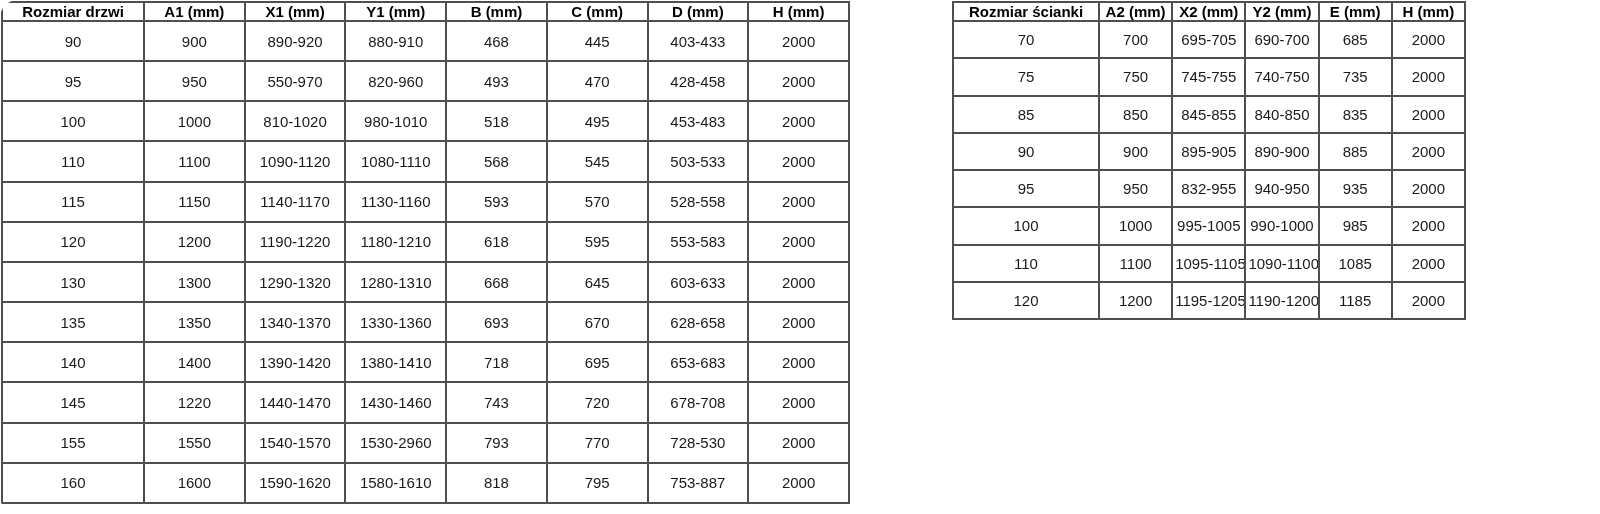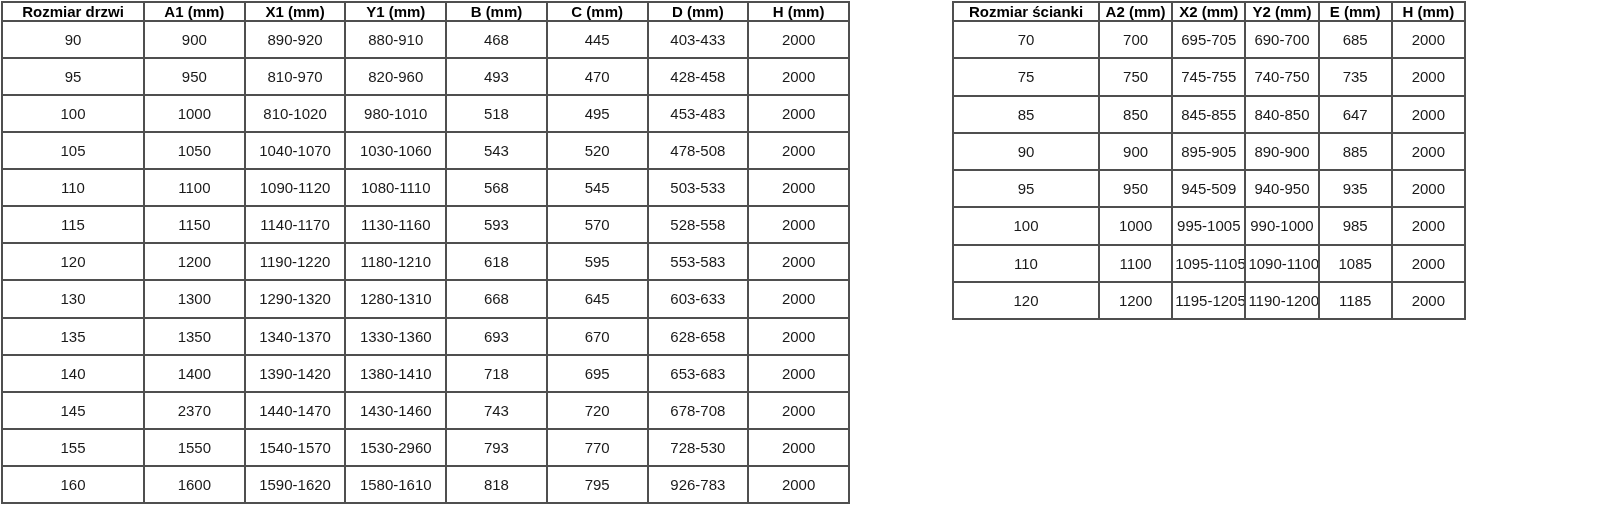--- a/index.html
+++ b/index.html
@@ -7,20 +7,21 @@
     padding: 0;
     background: #ffffff;
     font-family: "Liberation Sans", sans-serif;
   }
   .canvas {
     position: relative;
     width: 1600px;
     height: 514px;
     background: #ffffff;
     overflow: hidden;
+    border-radius: 18px;
   }
   table.spec-table {
     position: absolute;
     border-collapse: collapse;
     table-layout: fixed;
     background: #ffffff;
   }
   table.spec-table th,
   table.spec-table td {
     border: 2px solid #4f4f4f;
@@ -75,48 +76,38 @@
           <td>890-920</td>
           <td>880-910</td>
           <td>468</td>
           <td>445</td>
           <td>403-433</td>
           <td>2000</td>
         </tr>
         <tr>
           <td>95</td>
           <td>950</td>
-          <td>810-970</td>
+          <td>550-970</td>
           <td>820-960</td>
           <td>493</td>
           <td>470</td>
           <td>428-458</td>
           <td>2000</td>
         </tr>
         <tr>
           <td>100</td>
           <td>1000</td>
           <td>810-1020</td>
           <td>980-1010</td>
           <td>518</td>
           <td>495</td>
           <td>453-483</td>
           <td>2000</td>
         </tr>
         <tr>
-          <td>105</td>
-          <td>1050</td>
-          <td>1040-1070</td>
-          <td>1030-1060</td>
-          <td>543</td>
-          <td>520</td>
-          <td>478-508</td>
-          <td>2000</td>
-        </tr>
-        <tr>
           <td>110</td>
           <td>1100</td>
           <td>1090-1120</td>
           <td>1080-1110</td>
           <td>568</td>
           <td>545</td>
           <td>503-533</td>
           <td>2000</td>
         </tr>
         <tr>
@@ -164,21 +155,21 @@
           <td>1400</td>
           <td>1390-1420</td>
           <td>1380-1410</td>
           <td>718</td>
           <td>695</td>
           <td>653-683</td>
           <td>2000</td>
         </tr>
         <tr>
           <td>145</td>
-          <td>2370</td>
+          <td>1220</td>
           <td>1440-1470</td>
           <td>1430-1460</td>
           <td>743</td>
           <td>720</td>
           <td>678-708</td>
           <td>2000</td>
         </tr>
         <tr>
           <td>155</td>
           <td>1550</td>
@@ -189,21 +180,21 @@
           <td>728-530</td>
           <td>2000</td>
         </tr>
         <tr>
           <td>160</td>
           <td>1600</td>
           <td>1590-1620</td>
           <td>1580-1610</td>
           <td>818</td>
           <td>795</td>
-          <td>926-783</td>
+          <td>753-887</td>
           <td>2000</td>
         </tr>
       </tbody>
     </table>
   <table class="spec-table walls">
       <thead>
         <tr>
           <th>Rozmiar ścianki</th>
           <th>A2 (mm)</th>
           <th>X2 (mm)</th>
@@ -227,35 +218,35 @@
           <td>745-755</td>
           <td>740-750</td>
           <td>735</td>
           <td>2000</td>
         </tr>
         <tr>
           <td>85</td>
           <td>850</td>
           <td>845-855</td>
           <td>840-850</td>
-          <td>647</td>
+          <td>835</td>
           <td>2000</td>
         </tr>
         <tr>
           <td>90</td>
           <td>900</td>
           <td>895-905</td>
           <td>890-900</td>
           <td>885</td>
           <td>2000</td>
         </tr>
         <tr>
           <td>95</td>
           <td>950</td>
-          <td>945-509</td>
+          <td>832-955</td>
           <td>940-950</td>
           <td>935</td>
           <td>2000</td>
         </tr>
         <tr>
           <td>100</td>
           <td>1000</td>
           <td>995-1005</td>
           <td>990-1000</td>
           <td>985</td>

